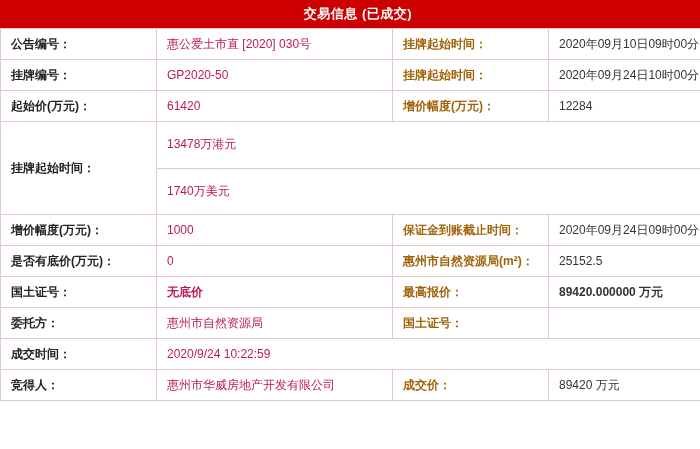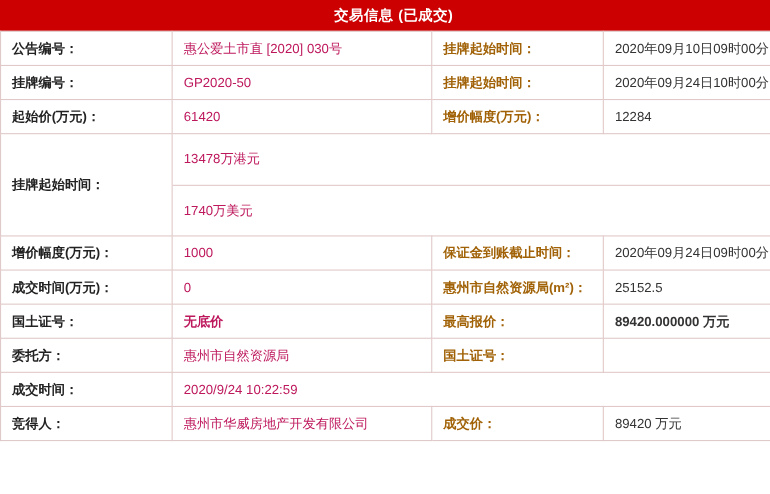--- a/index.html
+++ b/index.html
@@ -139,21 +139,21 @@
           </div>
         </td>
       </tr>
       <tr class="mid-row">
         <td class="label">增价幅度(万元)：</td>
         <td class="value">1000</td>
         <td class="label-r">保证金到账截止时间：</td>
         <td class="value-r">2020年09月24日09时00分</td>
       </tr>
       <tr class="mid-row">
-        <td class="label">成交时间(万元)：</td>
+        <td class="label">是否有底价(万元)：</td>
         <td class="value">0</td>
         <td class="label-r">惠州市自然资源局(m²)：</td>
         <td class="value-r">25152.5</td>
       </tr>
       <tr class="mid-row">
         <td class="label">国土证号：</td>
         <td class="value red">无底价</td>
         <td class="label-r red">最高报价：</td>
         <td class="value-r red">89420.000000 万元</td>
       </tr>

